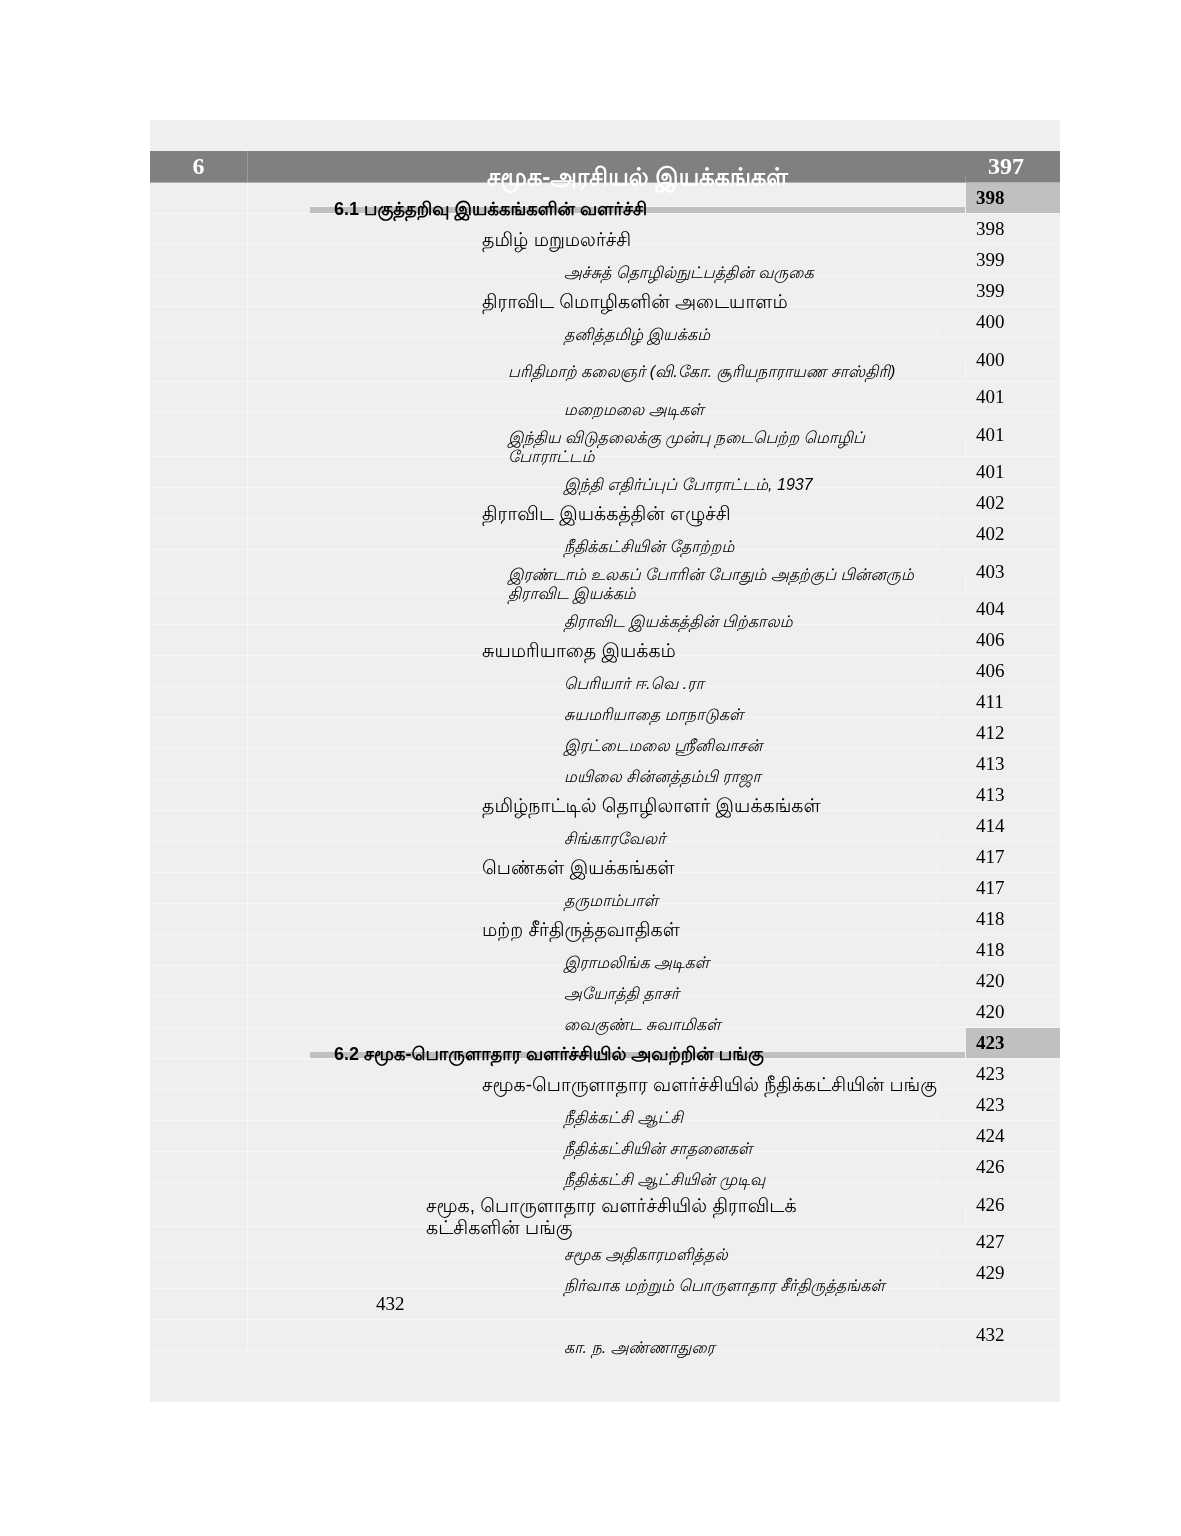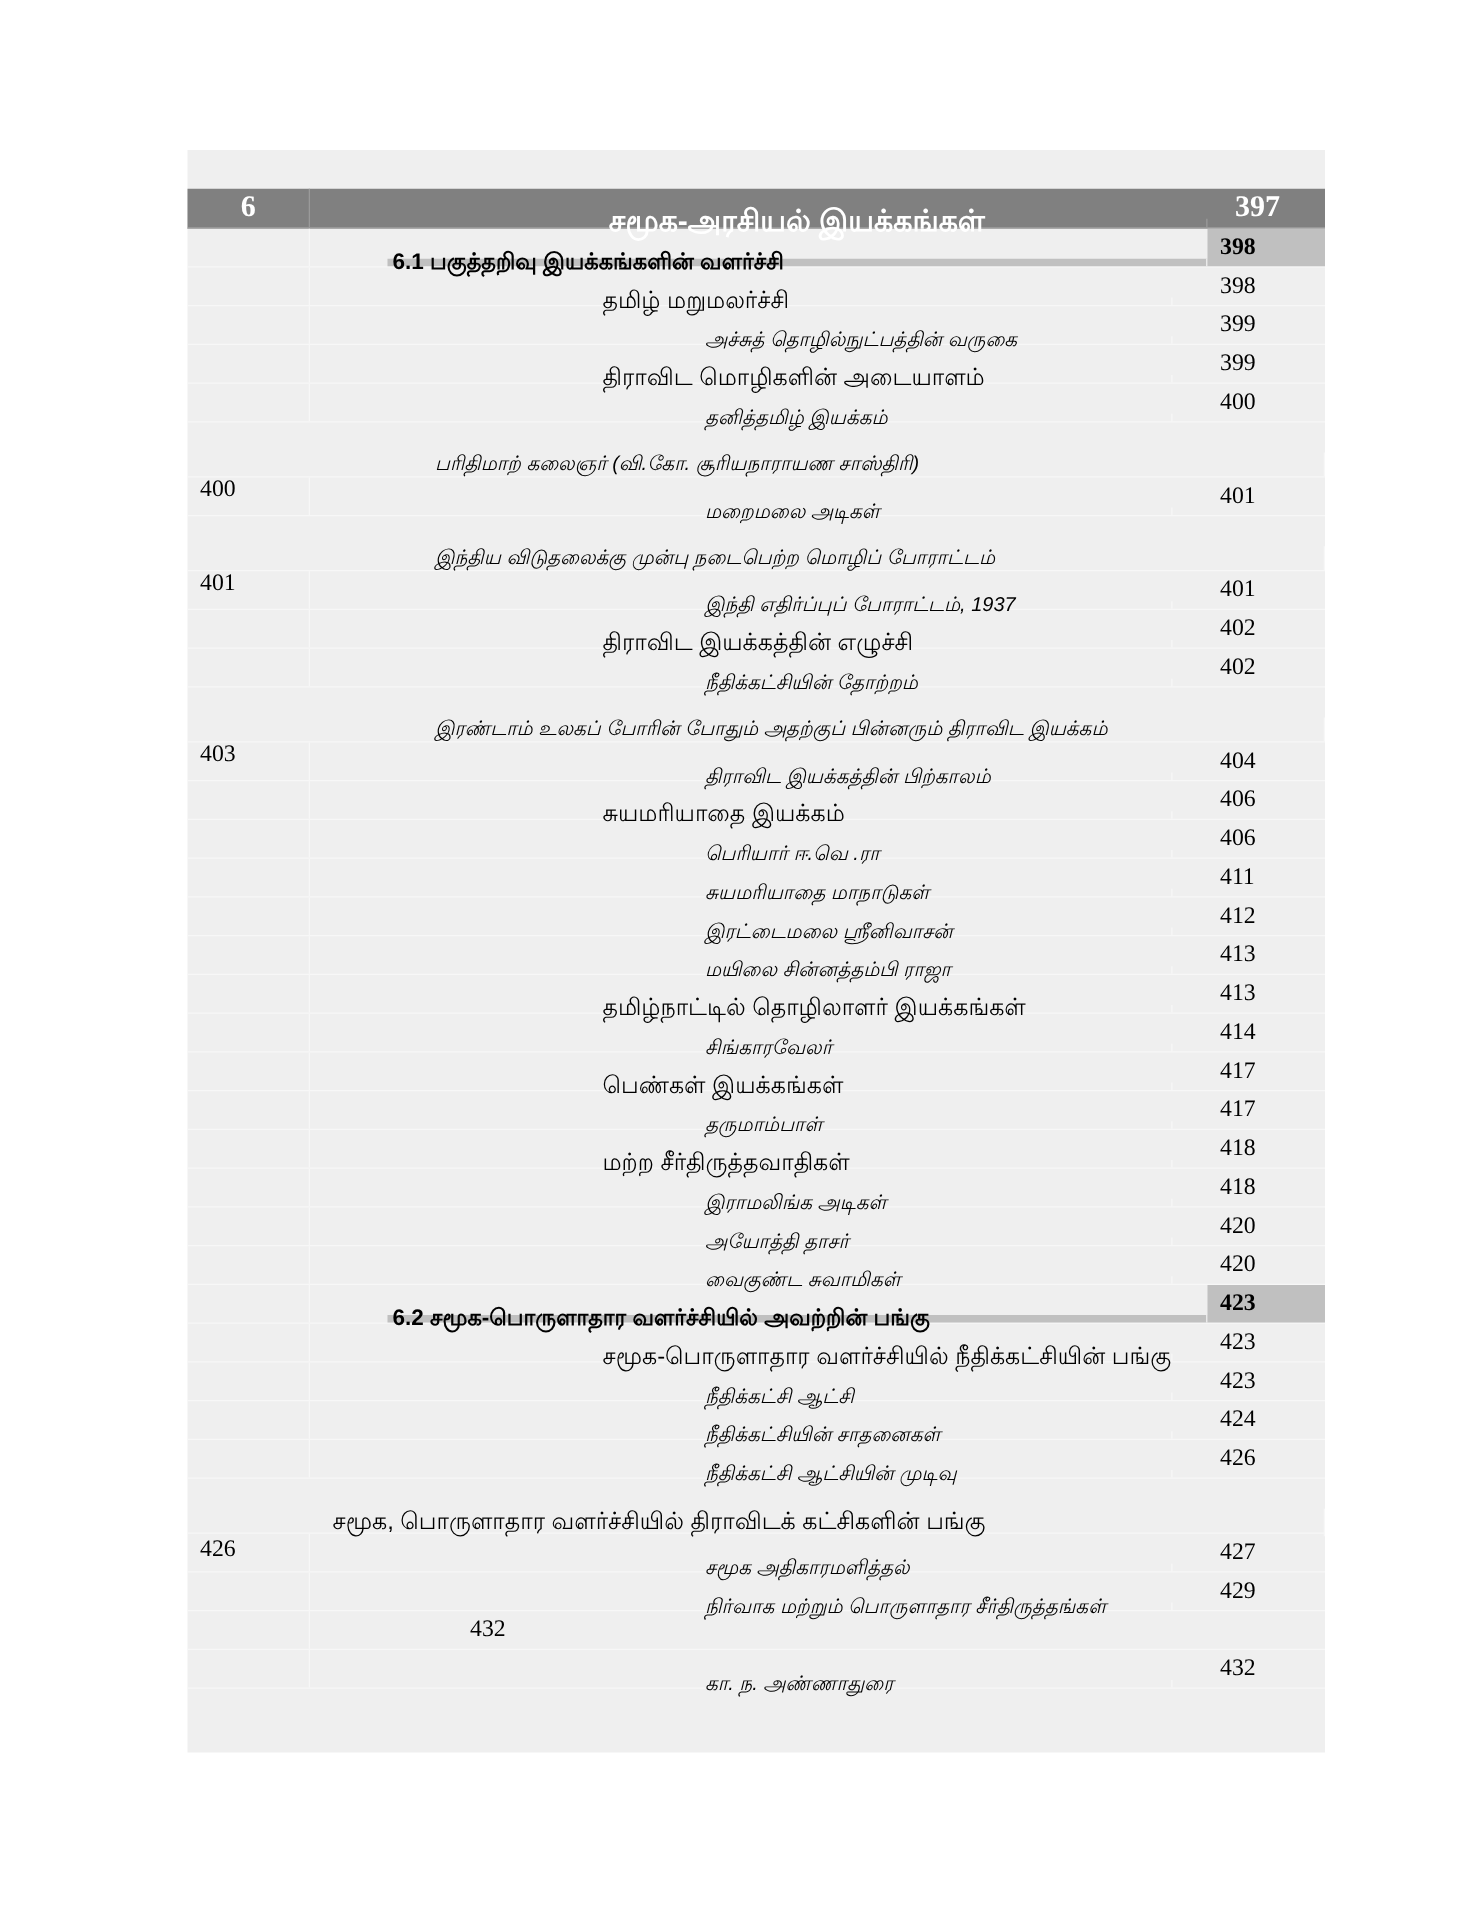--- a/index.html
+++ b/index.html
@@ -11,26 +11,26 @@
   .c2 { width: 62px; flex: none; box-sizing: border-box; }
   .title { flex: 1; display: flex; align-items: center; box-sizing: border-box; border-right: 1px solid #f7f7f7; margin-top: 24px; }
   .pg { width: 94px; flex: none; display: flex; align-items: center; padding-left: 10px; box-sizing: border-box; font-size: 19px; }
   .chapter { background: #808080; color: #fff; height: 32px; border-bottom: 1px solid #b0b0b0; }
   .chapter .c1 { display: flex; align-items: center; justify-content: center; font-size: 24px; font-weight: bold; border-right: 1px solid #9a9a9a; }
   .chapter .c2 { width: 0; }
   .chapter .title { justify-content: center; font-family: "Liberation Sans", sans-serif; font-size: 24px; font-weight: bold; padding-left: 62px; border-right: 1px solid #9a9a9a; }
   .chapter .pg { font-size: 24px; font-weight: bold; padding-left: 22px; }
   .section { height: 31px; }
   .section .title, .section .pg { background: #c0c0c0; }
-  .section .title { padding-left: 4px; font-family: "Liberation Sans", sans-serif; font-size: 18px; font-weight: bold; }
+  .section .title { padding-left: 24px; font-family: "Liberation Sans", sans-serif; font-size: 18px; font-weight: bold; }
   .section .pg { font-weight: bold; }
   .sub .title { padding-left: 116px; font-family: "Liberation Sans", sans-serif; font-size: 19px; }
   .subsub .title { padding-left: 198px; font-family: "Liberation Sans", sans-serif; font-style: italic; font-size: 16px; padding-right: 20px; line-height: 19px; }
   .h31 { height: 31px; gap: 28px; }
-  .h44 { height: 44px; flex-direction: column; }
+  .h44 { height: 44px; }
   .sub.h44 .title { line-height: 22px; padding-right: 80px; }
 </style>
 </head>
 <body>
 
 <div class="page"></div>
 
 <div class="toc">
   <div class="row chapter">
     <div class="c1">6</div>

